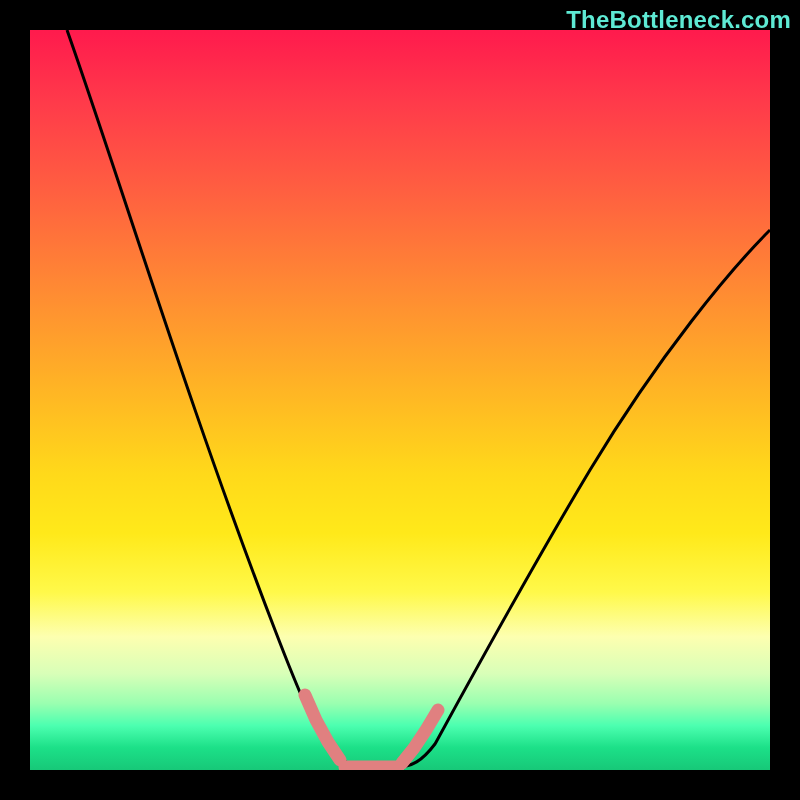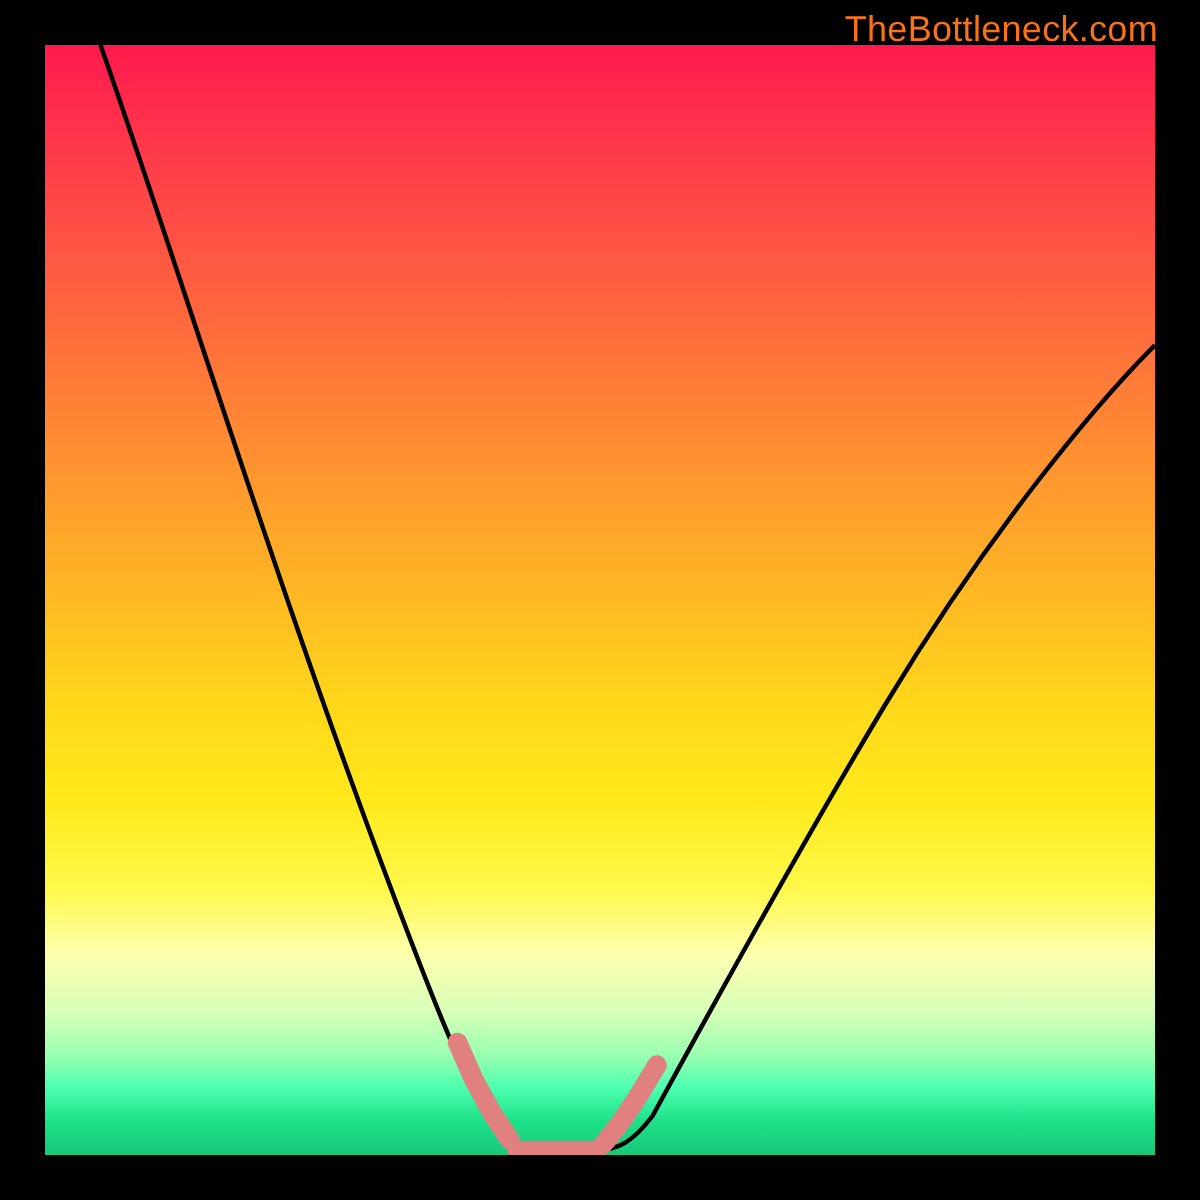--- a/index.html
+++ b/index.html
@@ -38,25 +38,25 @@
       #d8ffb8 87%,
       #9affb0 91%,
       #4cffb0 94%,
       #1ce088 97%,
       #17c878 100%
     );
   }
   .watermark {
     position: absolute;
     top: 6px;
-    right: 28px;
-    color: #f97316;
+    right: 9px;
+    color: #5eead4;
     font-size: 24px;
     letter-spacing: 0.2px;
-    font-weight: 400;
+    font-weight: 700;
   }
   svg.curves {
     position: absolute;
     left: 0;
     top: 0;
     width: 740px;
     height: 740px;
   }
   .curve-main {
     fill: none;

